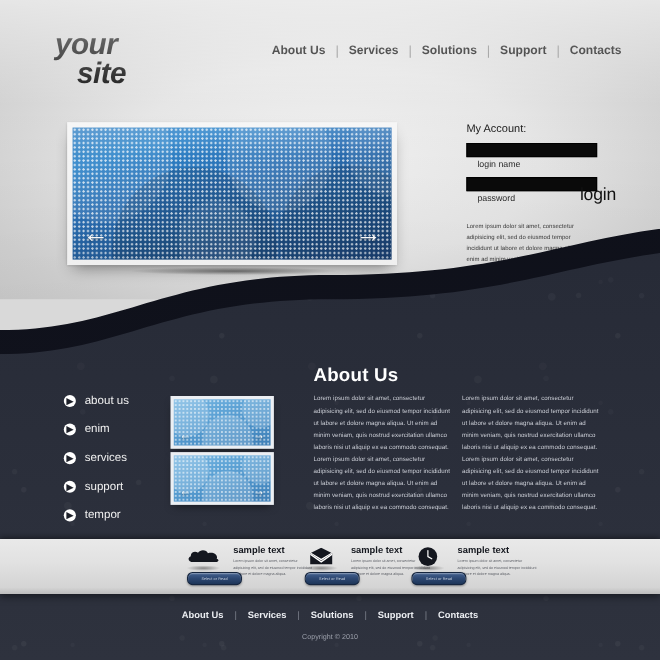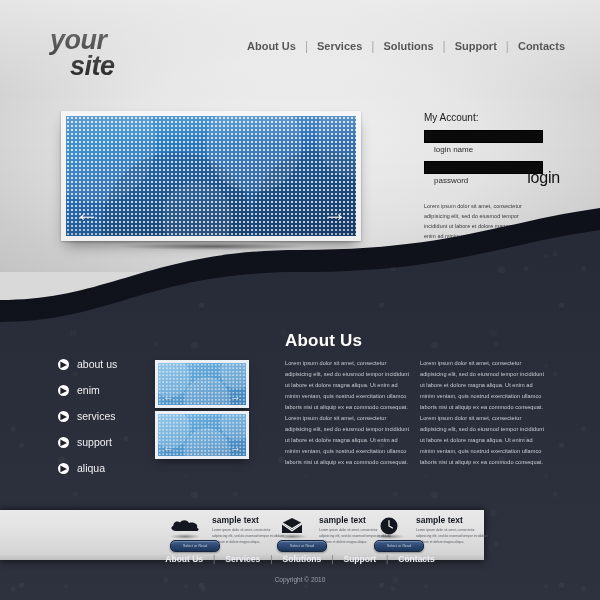--- a/index.html
+++ b/index.html
@@ -184,21 +184,21 @@
     position:absolute;width:125px;font-size:5.6px;line-height:1.95;
     color:#c9ccd4;letter-spacing:.05px;
   }
   #c1{left:285px;top:358px;}
   #c2{left:420px;top:358px;}
   #c3{left:285px;top:413px;}
   #c4{left:420px;top:413px;}
 
   
   .feature-band{
-    position:absolute;left:0;top:510px;width:484px;height:50px;
+    position:absolute;left:0;top:490px;width:600px;height:50px;
     background:linear-gradient(180deg,#e9e9e9 0%,#e2e2e2 40%,#d4d4d4 88%,#bdbdbd 100%);
     box-shadow:0 -2px 5px rgba(0,0,0,.35), 0 3px 7px rgba(0,0,0,.4);
   }
   .widget{position:absolute;top:0;height:50px;}
   #w1{left:168px;}
   #w2{left:275px;}
   #w3{left:372px;}
   .w-icon{
     position:absolute;left:0;top:6px;width:34px;height:20px;
     display:flex;align-items:center;justify-content:center;color:#1b1e28;
@@ -314,21 +314,21 @@
     <div class="sm-item">
       <span class="sm-bullet">▶</span>
       <span class="sm-label">services</span>
     </div>
     <div class="sm-item">
       <span class="sm-bullet">▶</span>
       <span class="sm-label">support</span>
     </div>
     <div class="sm-item">
       <span class="sm-bullet">▶</span>
-      <span class="sm-label">aliqua</span>
+      <span class="sm-label">tempor</span>
     </div>
   </div>
 
   <div class="thumb" id="thumb1">
     <div class="inner">
       <span class="cb tb1"></span>
         <span class="cb tb2"></span>
         <span class="cb tb3"></span>
       <div class="d"></div>
       <span class="ta l">←</span>

